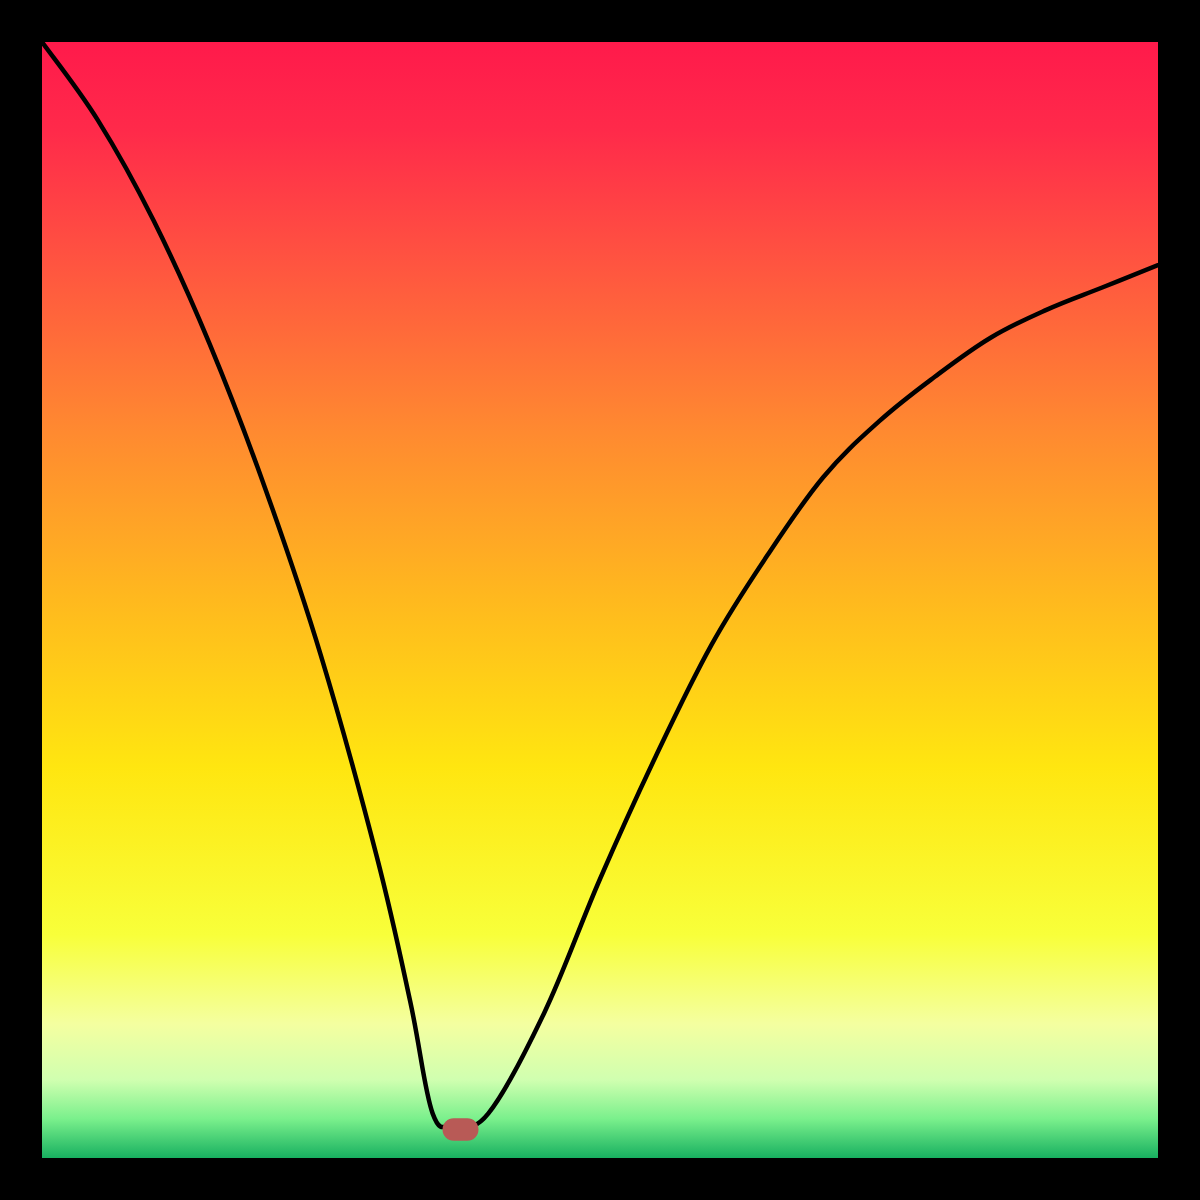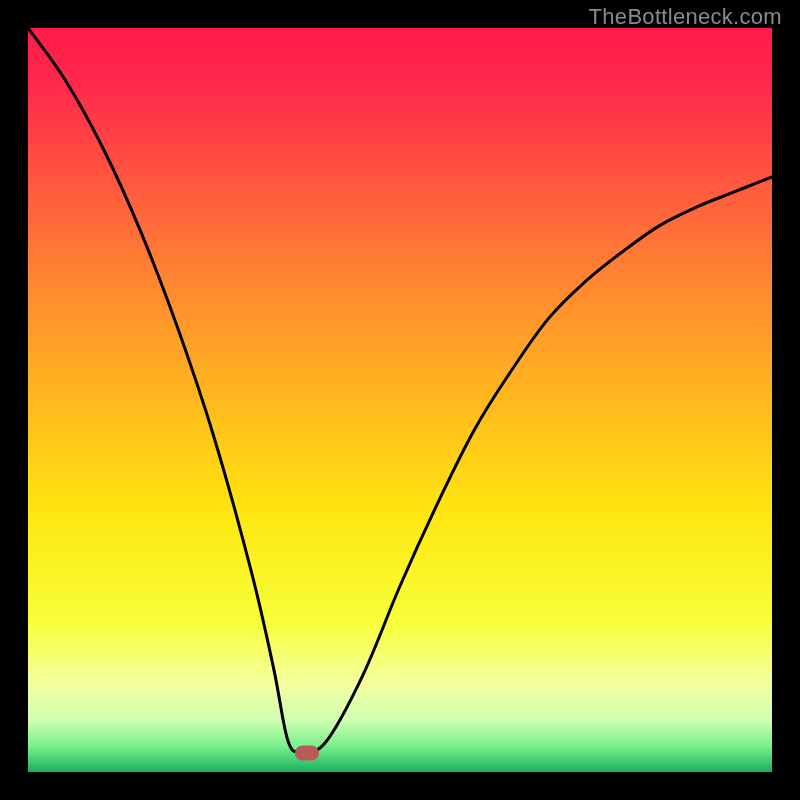--- a/index.html
+++ b/index.html
@@ -48,21 +48,20 @@
     border-radius: 8px;
     background: #b85a56;
     transform: translate(-50%, -50%);
   }
 </style>
 </head>
 <body>
 
 <div class="frame">
 
-  <div class="watermark">TheBottleneck.com</div>
 
   <div class="plot">
     <svg id="plot-svg" viewBox="0 0 744 744" preserveAspectRatio="none">
       <defs>
         <linearGradient id="bg-grad" x1="0" y1="0" x2="0" y2="1">
             <stop offset="0%" stop-color="#ff1a4b"></stop>
             <stop offset="8%" stop-color="#ff2a4a"></stop>
             <stop offset="20%" stop-color="#ff5540"></stop>
             <stop offset="35%" stop-color="#ff8a30"></stop>
             <stop offset="50%" stop-color="#ffb91e"></stop>

